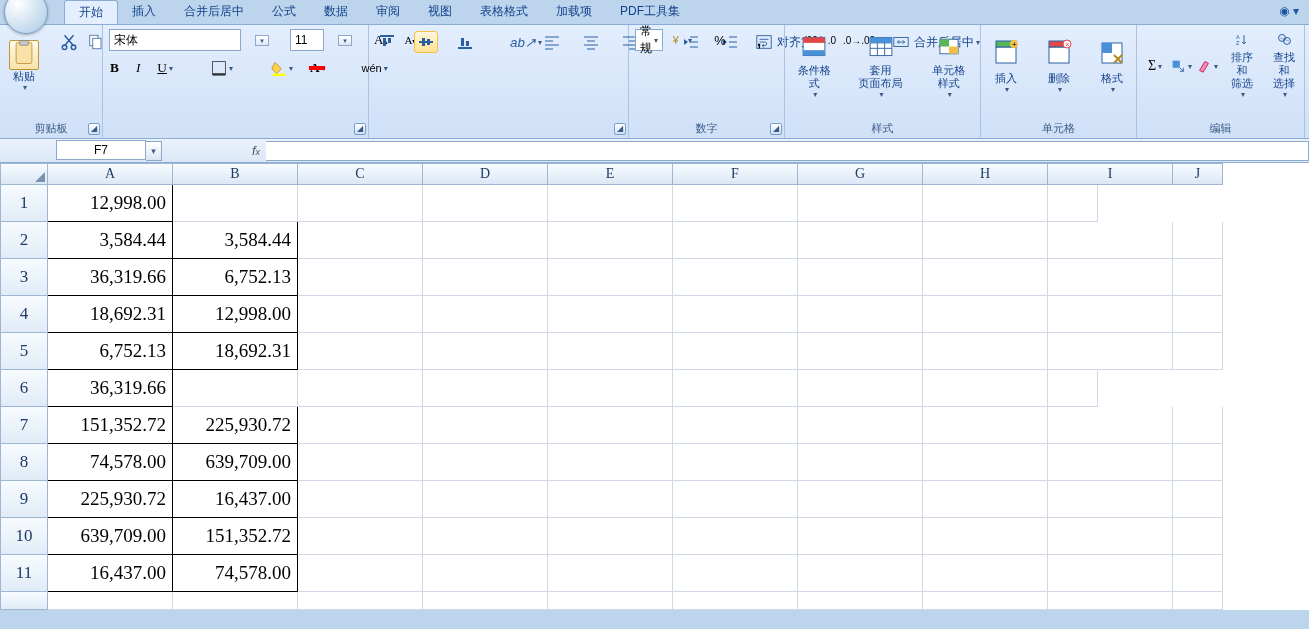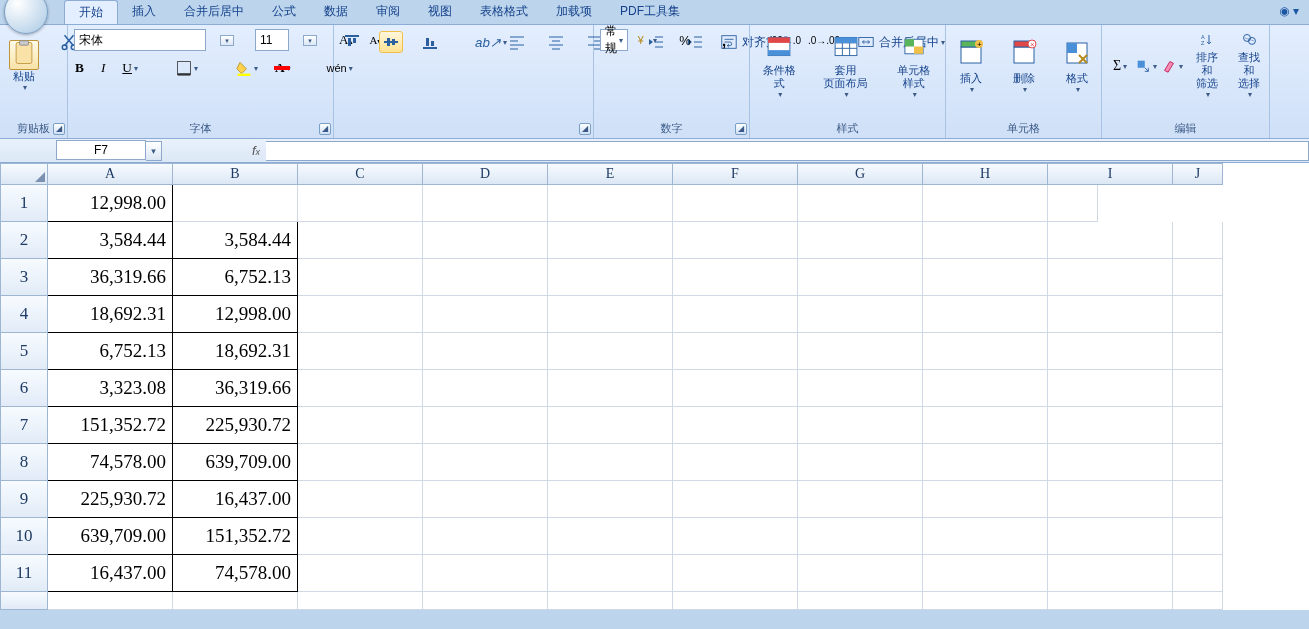--- a/index.html
+++ b/index.html
@@ -79,21 +79,21 @@
       <div class="tab">视图</div>
       <div class="tab">表格格式</div>
       <div class="tab">加载项</div>
       <div class="tab">PDF工具集</div>
     </div>
   <span class="help">◉ ▾</span>
 </div>
 
 <div class="ribbon">
 
-  <div class="group" style="width:68px">
+  <div class="group" style="width:103px">
     <div class="row" style="height:74px; align-items:flex-start">
       <button class="btn big">
         <span class="glyph-frame">
             <svg viewBox="0 0 32 32">
               <rect x="7" y="4" width="18" height="24" rx="2" fill="#f9e2a8" stroke="#c0953a"></rect>
               <rect x="11" y="2" width="10" height="5" rx="1" fill="#ccc" stroke="#888"></rect>
             </svg>
           </span>
         <span>粘贴</span>
           <span class="caret">▾</span>
@@ -174,21 +174,20 @@
             <rect width="16" height="4" fill="#ff0000"></rect>
           </svg>
           <span class="caret">▾</span>
         </button>
       <div class="sep"></div>
       <button class="iconbtn">
           <span style="font-size:11px">wén</span>
           <span class="caret">▾</span>
         </button>
     </div>
-    <div class="group-title">字体</div>
     <div class="launcher">◢</div>
   </div>
 
   <div class="group" style="width:260px">
     <div class="row" style="gap:8px">
       <div class="vcol">
         <div class="row">
           <button class="iconbtn">
               <svg viewBox="0 0 18 18">
                 <line x1="2" y1="3" x2="16" y2="3" stroke="#2a60a0" stroke-width="2"></line>
@@ -516,21 +515,20 @@
         <div class="cell"></div>
         <div class="cell"></div>
         <div class="cell"></div>
         <div class="cell"></div>
         <div class="cell"></div>
         <div class="cell"></div>
         <div class="cell"></div>
       </div>
       <div class="tr">
         <div class="rowh">6</div>
-        <div class="cell databorder">3,323.08</div>
         <div class="cell databorder">36,319.66</div>
         <div class="cell"></div>
         <div class="cell"></div>
         <div class="cell"></div>
         <div class="cell"></div>
         <div class="cell"></div>
         <div class="cell"></div>
         <div class="cell"></div>
         <div class="cell"></div>
       </div>

